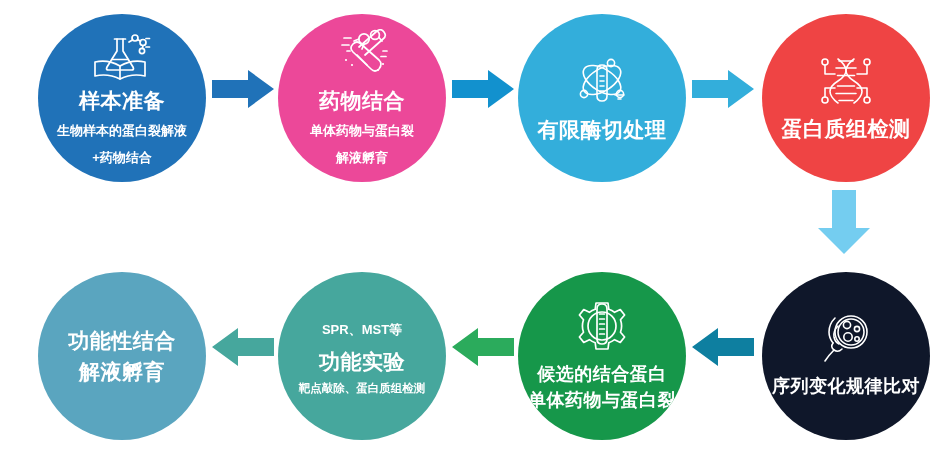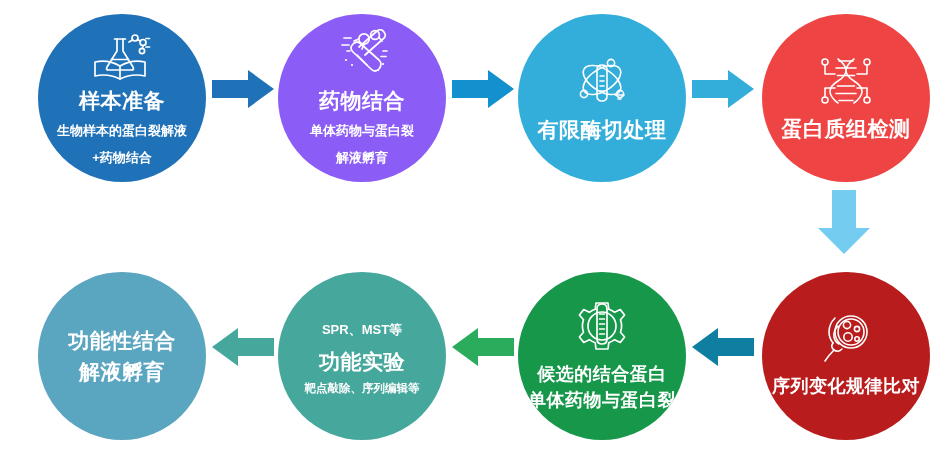--- a/index.html
+++ b/index.html
@@ -38,29 +38,29 @@
     letter-spacing: 0.5px;
     white-space: nowrap;
   }
   .node .sub {
     font-weight: bold;
     white-space: nowrap;
   }
 
   
   #node-sample      { left: 38px;  top: 14px;  width: 168px; height: 168px; background: #2072b8; }
-  #node-drug        { left: 278px; top: 14px;  width: 168px; height: 168px; background: #8b5cf6; }
+  #node-drug        { left: 278px; top: 14px;  width: 168px; height: 168px; background: #ec4899; }
   #node-protease    { left: 518px; top: 14px;  width: 168px; height: 168px; background: #33aedb; }
   #node-proteome    { left: 762px; top: 14px;  width: 168px; height: 168px; background: #ef4444; }
 
   
   #node-functional  { left: 38px;  top: 272px; width: 168px; height: 168px; background: #5aa5bf; }
   #node-affinity    { left: 278px; top: 272px; width: 168px; height: 168px; background: #46a79d; }
   #node-candidate   { left: 518px; top: 272px; width: 168px; height: 168px; background: #16974a; }
-  #node-sequence    { left: 762px; top: 272px; width: 168px; height: 168px; background: #b91c1c; }
+  #node-sequence    { left: 762px; top: 272px; width: 168px; height: 168px; background: #0f172a; }
 
   .t-lg  { font-size: 21px; line-height: 27px; }
   .t-md  { font-size: 18px; line-height: 26px; }
   .t-sm  { font-size: 13px; line-height: 21px; }
   .t-xs  { font-size: 11.5px; line-height: 18px; }
 
   .gap-4 { margin-top: 4px; }
   .gap-6 { margin-top: 6px; }
   .gap-8 { margin-top: 8px; }
 
@@ -219,21 +219,21 @@
 
   <div class="arrow" id="arrow-5">
     <svg width="62" height="42" viewBox="0 0 62 42">
       <polygon points="62,12 26,12 26,2 0,21 26,40 26,30 62,30" fill="#2bab5c"></polygon>
     </svg>
   </div>
 
   <div class="node" id="node-affinity">
     <div class="sub t-sm gap-4">SPR、MST等</div>
     <div class="title t-lg gap-8">功能实验</div>
-    <div class="sub t-xs gap-4">靶点敲除、序列编辑等</div>
+    <div class="sub t-xs gap-4">靶点敲除、蛋白质组检测</div>
   </div>
 
   <div class="arrow" id="arrow-6">
     <svg width="62" height="42" viewBox="0 0 62 42">
       <polygon points="62,12 26,12 26,2 0,21 26,40 26,30 62,30" fill="#46a79d"></polygon>
     </svg>
   </div>
 
   <div class="node" id="node-functional">
     <div class="title t-lg">功能性结合</div>

